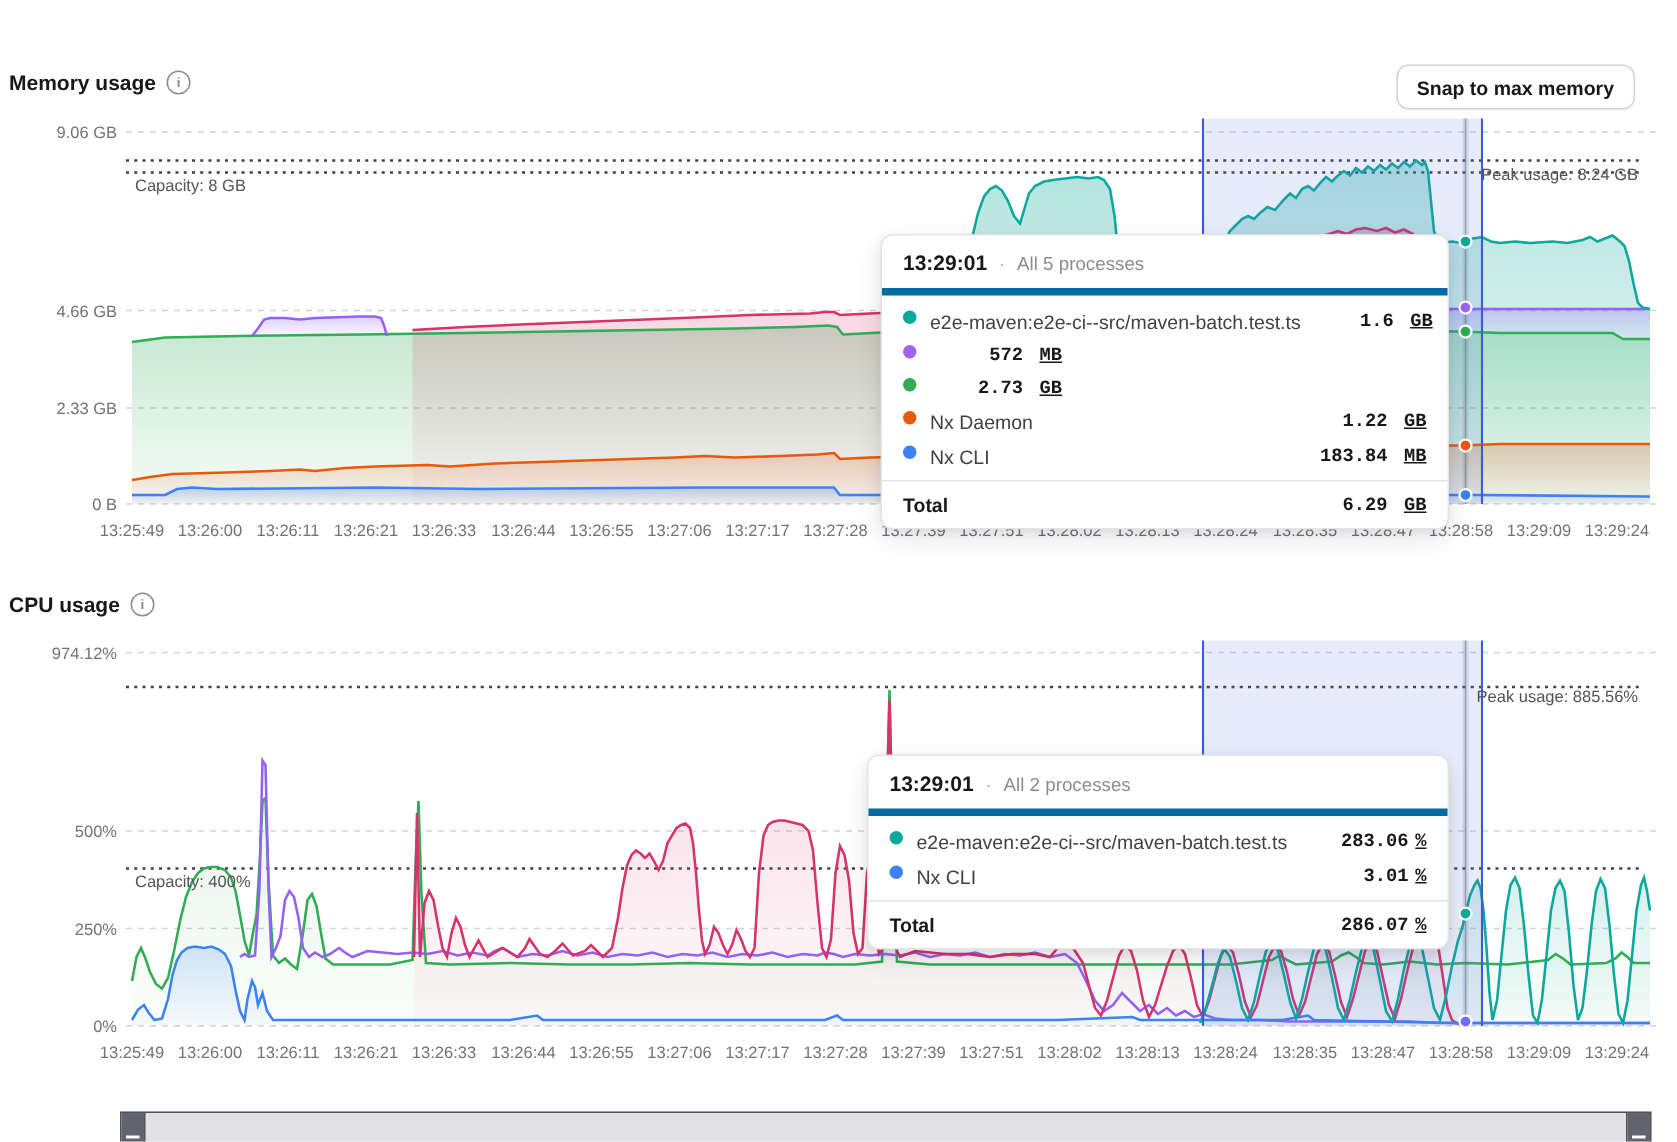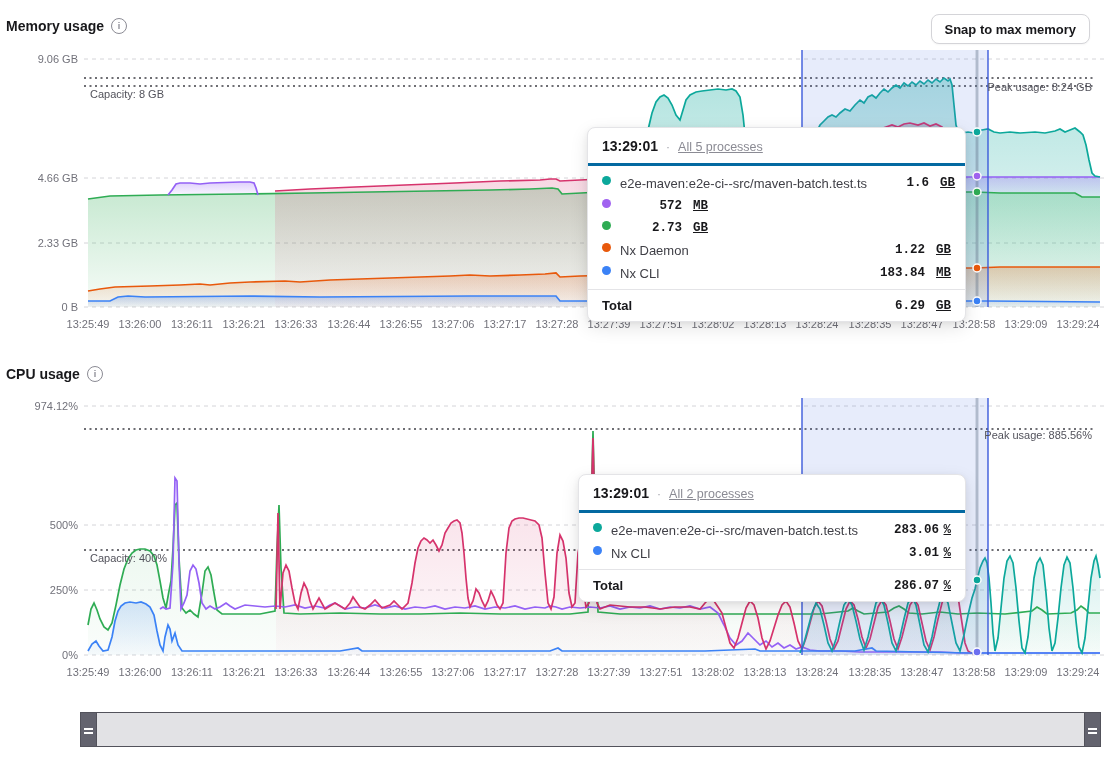--- a/index.html
+++ b/index.html
@@ -1,32 +1,32 @@
 <!DOCTYPE html>
 <html><head>
 <meta charset="utf-8">
 <style>
   html,body{margin:0;padding:0;background:#fff;}
   body{width:1118px;height:761px;position:relative;font-family:"Liberation Sans",sans-serif;color:#18181b;overflow:hidden;}
-  .page{position:absolute;inset:0;}
+  .page{position:absolute;inset:0;margin-top:29px;}
   .sec-header{position:absolute;display:flex;align-items:center;gap:7px;}
   .sec-title{font-size:14px;font-weight:700;color:#18181b;}
   .info-icon{width:14px;height:14px;border:1.2px solid #8b8b94;border-radius:50%;color:#8b8b94;
     display:inline-flex;align-items:center;justify-content:center;font-size:9px;font-weight:600;font-style:normal;}
   .info-icon::before{content:"i";}
   .snap-btn{position:absolute;height:30px;padding:0 13px;background:#fff;border:1px solid #d4d4d8;border-radius:8px;
     font-family:Liberation Sans, sans-serif;font-size:13px;font-weight:700;color:#18181b;display:flex;align-items:center;
     box-shadow:0 1px 2px rgba(0,0,0,.04);cursor:pointer;}
   .chart-svg{position:absolute;left:0;width:1118px;height:290px;}
   .tooltip{position:absolute;background:#fff;border:1px solid #e4e4e7;border-radius:8px;z-index:6;
     box-shadow:0 6px 18px rgba(0,0,0,.10),0 2px 6px rgba(0,0,0,.06);font-size:13px;}
-  .tt-head{display:flex;align-items:baseline;gap:8px;padding:10px 14px 9px 14px;border-bottom:3px solid #0369a1;}
+  .tt-head{display:flex;align-items:baseline;gap:8px;padding:10px 14px 9px 14px;border-bottom:5px solid #0369a1;}
   .tt-time{font-weight:700;font-size:14px;color:#18181b;}
   .tt-sep{color:#a1a1aa;font-size:12px;}
-  .tt-sub{color:#8b8b94;font-size:12.5px;text-decoration:underline;}
+  .tt-sub{color:#8b8b94;font-size:12.5px;}
   .tt-rows{padding:6px 0 4px 0;}
   .tt-row{display:flex;padding:4px 14px;}
   .tt-dot{width:9px;height:9px;border-radius:50%;margin-right:9px;flex:none;}
   .tt-name{flex:1;color:#3f3f46;font-size:13px;white-space:nowrap;}
   .tt-val{font-family:"Liberation Mono",monospace;font-size:12.5px;font-weight:600;color:#18181b;min-width:62px;text-align:right;}
   .tt-unit{font-family:"Liberation Mono",monospace;font-size:12.5px;font-weight:600;color:#18181b;min-width:26px;text-align:right;text-decoration:underline;}
   .tt-unit.pct{min-width:12px;}
   .tt-total{display:flex;align-items:center;padding:8px 14px;border-top:1px solid #e4e4e7;}
   .tt-total .tt-name{font-weight:700;color:#18181b;}
   .tt-total .tt-val,.tt-total .tt-unit{font-weight:700;}

